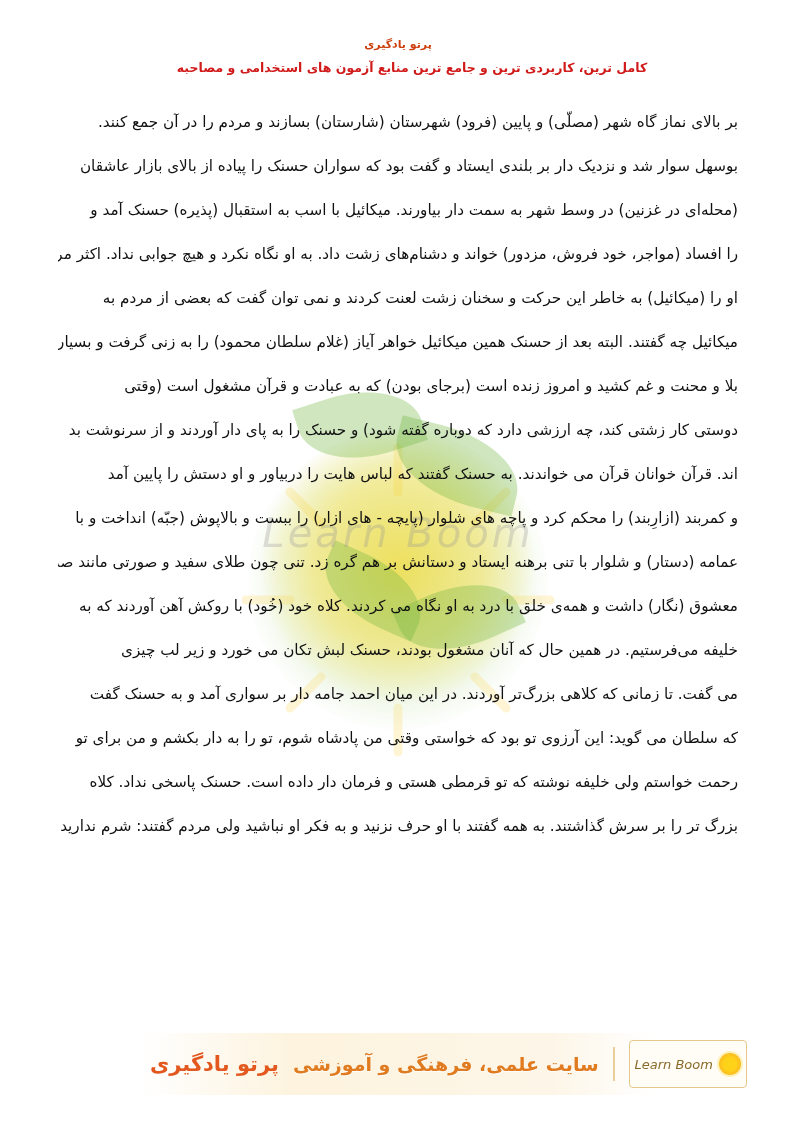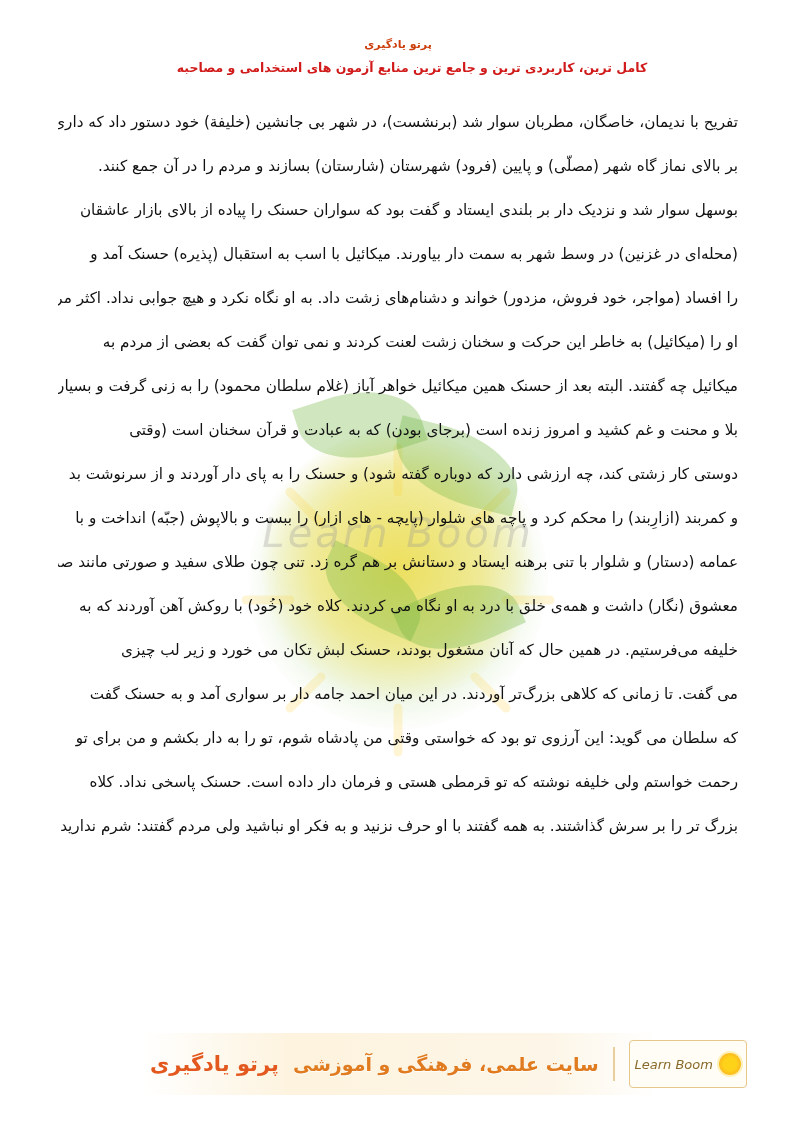--- a/index.html
+++ b/index.html
@@ -231,45 +231,45 @@
     <div class="wm-text-en">Learn Boom</div>
   </div>
 
   <div class="doc-header">
     <div class="header-brand">پرتو یادگیری</div>
     <div class="header-tagline">کامل ترین، کاربردی ترین و جامع ترین منابع آزمون های استخدامی و مصاحبه</div>
   </div>
 
   <div class="doc-body">
     <div class="doc-line">
-        <span>تفریح با ندیمان، خاصگان، مطربان سوار شد (برنشست)، در شهر بی جانشین (خلیفة) خود دستور داد که داری</span>
-      </div>
-    <div class="doc-line">
         <span>بر بالای نماز گاه شهر (مصلّی) و پایین (فرود) شهرستان (شارستان) بسازند و مردم را در آن جمع کنند.</span>
       </div>
     <div class="doc-line">
         <span>بوسهل سوار شد و نزدیک دار بر بلندی ایستاد و گفت بود که سواران حسنک را پیاده از بالای بازار عاشقان</span>
       </div>
     <div class="doc-line">
         <span>(محله‌ای در غزنین) در وسط شهر به سمت دار بیاورند. میکائیل با اسب به استقبال (پذیره) حسنک آمد و</span>
       </div>
     <div class="doc-line">
         <span>را افساد (مواجر، خود فروش، مزدور) خواند و دشنام‌های زشت داد. به او نگاه نکرد و هیچ جوابی نداد. اکثر مردم</span>
       </div>
     <div class="doc-line">
         <span>او را (میکائیل) به خاطر این حرکت و سخنان زشت لعنت کردند و نمی توان گفت که بعضی از مردم به</span>
       </div>
     <div class="doc-line">
         <span>میکائیل چه گفتند. البته بعد از حسنک همین میکائیل خواهر آیاز (غلام سلطان محمود) را به زنی گرفت و بسیار</span>
       </div>
     <div class="doc-line">
-        <span>بلا و محنت و غم کشید و امروز زنده است (برجای بودن) که به عبادت و قرآن سخنان است (وقتی</span>
+        <span>بلا و محنت و غم کشید و امروز زنده است (برجای بودن) که به عبادت و قرآن مشغول است (وقتی</span>
       </div>
     <div class="doc-line">
         <span>دوستی کار زشتی کند، چه ارزشی دارد که دوباره گفته شود) و حسنک را به پای دار آوردند و از سرنوشت بد</span>
+      </div>
+    <div class="doc-line">
+        <span>اند. قرآن خوانان قرآن می خواندند. به حسنک گفتند که لباس هایت را دربیاور و او دستش را پایین آمد</span>
       </div>
     <div class="doc-line">
         <span>و کمربند (ازارِبند) را محکم کرد و پاچه های شلوار (پایچه - های ازار) را ببست و بالاپوش (جبّه) انداخت و با</span>
       </div>
     <div class="doc-line">
         <span>عمامه (دستار) و شلوار با تنی برهنه ایستاد و دستانش بر هم گره زد. تنی چون طلای سفید و صورتی مانند صد</span>
       </div>
     <div class="doc-line">
         <span>معشوق (نگار) داشت و همه‌ی خلق با درد به او نگاه می کردند. کلاه خود (خُود) با روکش آهن آوردند که به</span>
       </div>

